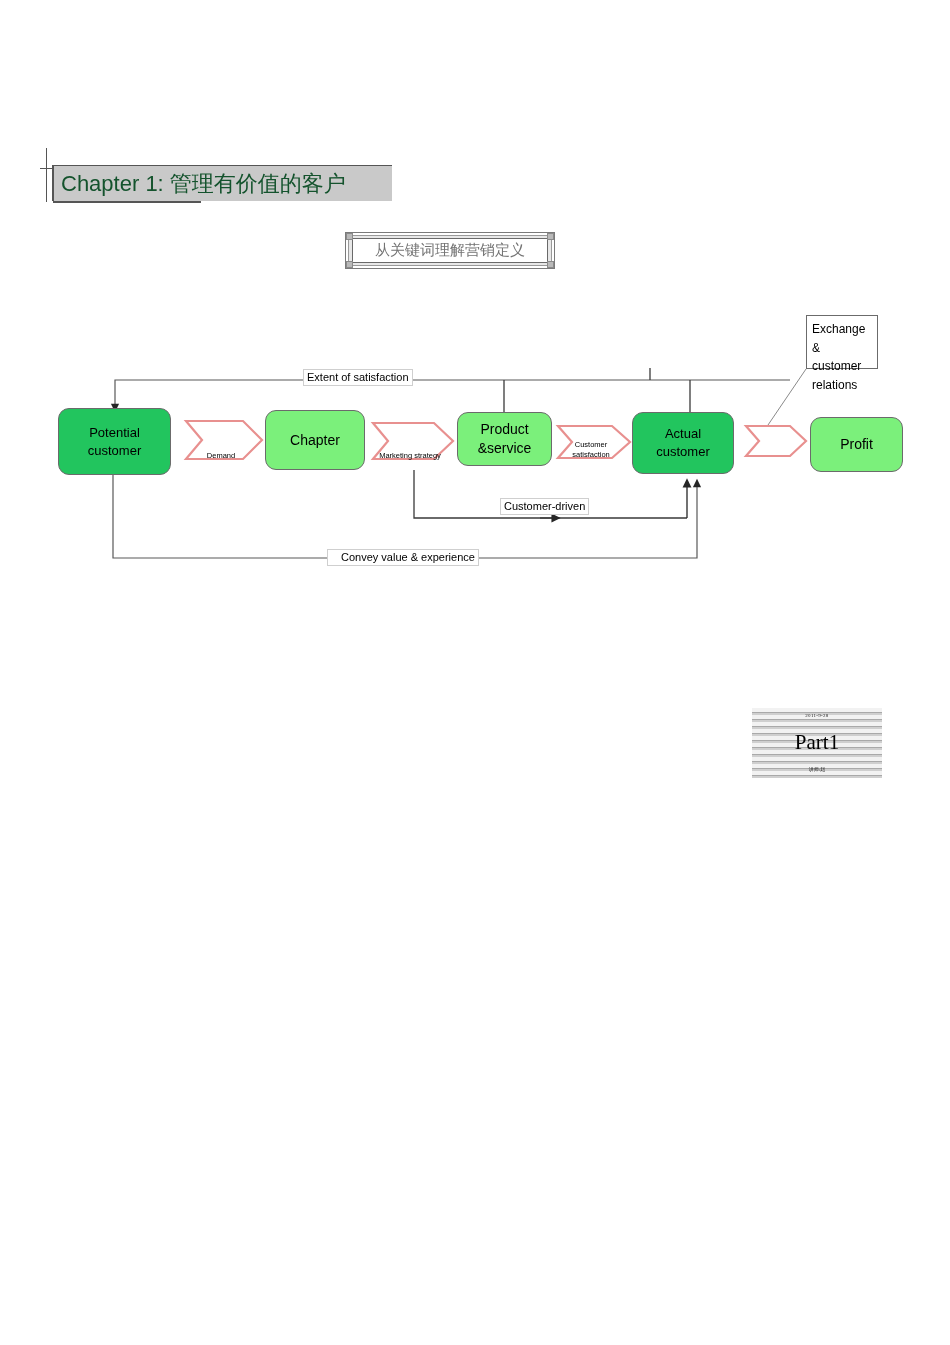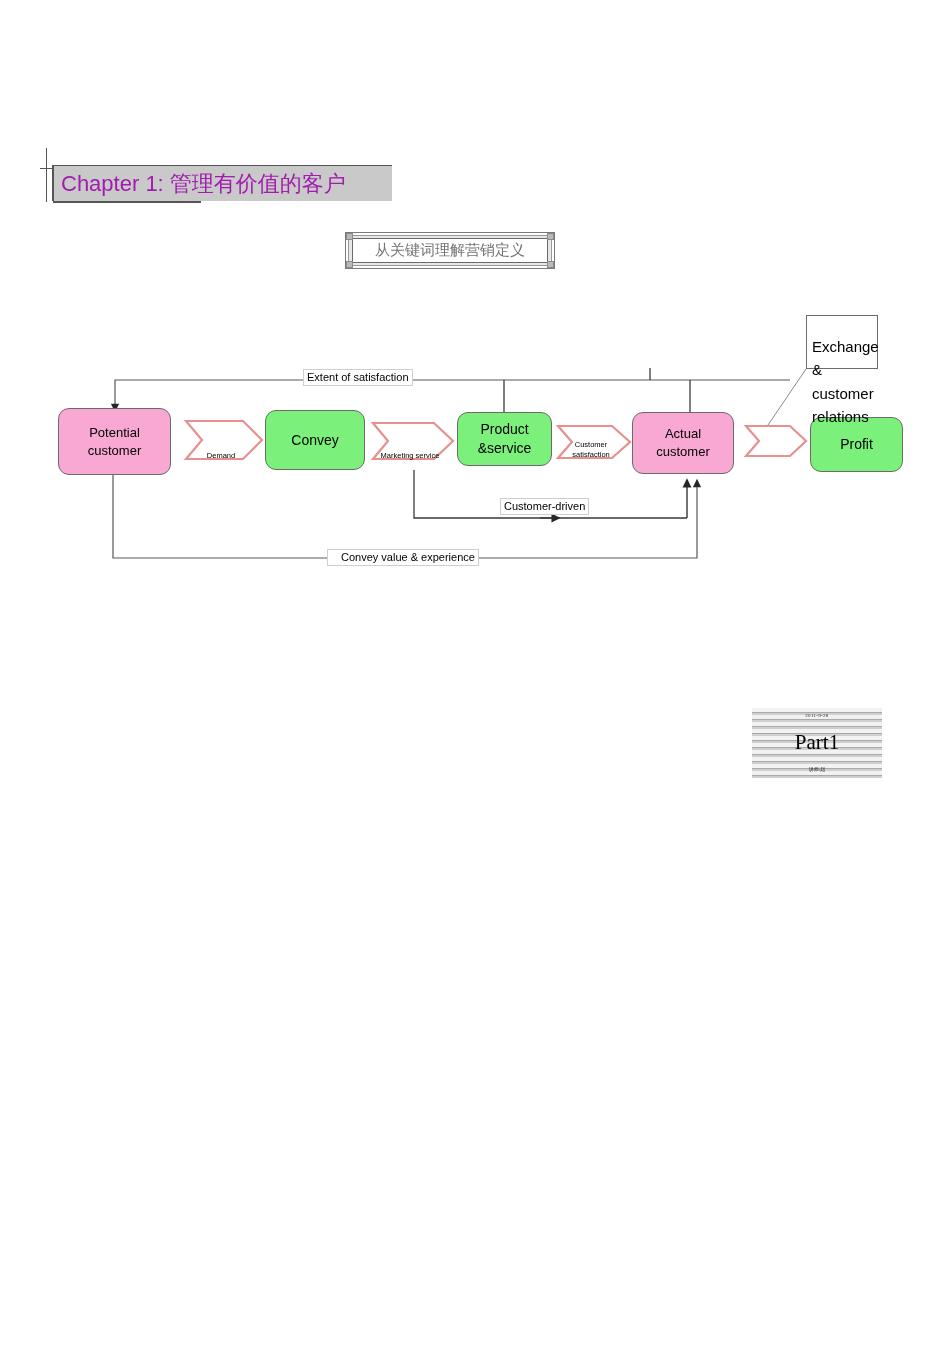--- a/index.html
+++ b/index.html
@@ -24,21 +24,21 @@
     height: 36px;
     background: #c9c9c9;
     border-top: 1px solid #555555;
     border-left: 2px solid #555555;
     box-sizing: border-box;
     display: flex;
     align-items: center;
   }
   #chapter-heading .htext {
     font-size: 22px;
-    color: #a21caf;
+    color: #14532d;
     padding-left: 7px;
     letter-spacing: 0px;
     white-space: nowrap;
   }
   #chapter-underline {
     position: absolute;
     left: 53px;
     top: 201px;
     width: 148px;
     height: 2px;
@@ -133,21 +133,21 @@
     border-radius: 11px;
     display: flex;
     align-items: center;
     justify-content: center;
     text-align: center;
     font-size: 13px;
     line-height: 1.35;
     color: #000;
     z-index: 4;
   }
-  .node.yellow { background: #f9a8d4; }
+  .node.yellow { background: #22c55e; }
   .node.green  { background: #7bf07b; }
   .node .nlabel { display: block; }
 
   #node-potential { left: 58px;  top: 118px; width: 113px; height: 67px; }
   #node-company   { left: 265px; top: 120px; width: 100px; height: 60px; font-size: 14px; }
   #node-product   { left: 457px; top: 122px; width: 95px;  height: 54px; font-size: 14px; align-items: center; }
   #node-actual    { left: 632px; top: 122px; width: 102px; height: 62px; }
   #node-profit    { left: 810px; top: 127px; width: 93px;  height: 55px; font-size: 14px; }
 
   
@@ -193,22 +193,22 @@
   
   #callout-exchange {
     position: absolute;
     left: 806px;
     top: 25px;
     width: 72px;
     height: 54px;
     background: #ffffff;
     border: 1px solid #6b6b6b;
     box-sizing: border-box;
-    padding: 19px 5px;
-    font-size: 15px;
+    padding: 4px 5px;
+    font-size: 12px;
     line-height: 1.55;
     color: #000;
     z-index: 6;
   }
 
   
   #part-badge {
     position: absolute;
     left: 752px;
     top: 708px;
@@ -297,21 +297,21 @@
 
     <path d="M113,185 L113,268 L697,268 L697,193" fill="none" stroke="#595959" stroke-width="1.2" marker-end="url(#ar)"></path>
 
     <path d="M806,79 L768,135" fill="none" stroke="#8a8a8a" stroke-width="1"></path>
   </svg>
 
   <div class="node yellow" id="node-potential">
     <span class="nlabel">Potential<br>customer</span>
   </div>
   <div class="node green" id="node-company">
-    <span class="nlabel">Convey</span>
+    <span class="nlabel">Chapter</span>
   </div>
   <div class="node green" id="node-product">
     <span class="nlabel">Product<br>&amp;service</span>
   </div>
   <div class="node yellow" id="node-actual">
     <span class="nlabel">Actual<br>customer</span>
   </div>
   <div class="node green" id="node-profit">
     <span class="nlabel">Profit</span>
   </div>
@@ -320,21 +320,21 @@
     <svg width="78" height="40" viewBox="0 0 78 40" preserveAspectRatio="none">
       <path d="M1,1 L58,1 L77,20 L58,39 L1,39 L17,20 z" fill="#ffffff" stroke="#e8908f" stroke-width="2.2"></path>
     </svg>
     <span class="clabel">Demand</span>
   </div>
 
   <div class="chev" id="chev-marketing">
     <svg width="82" height="38" viewBox="0 0 82 38" preserveAspectRatio="none">
       <path d="M1,1 L62,1 L81,19 L62,37 L1,37 L16,19 z" fill="#ffffff" stroke="#e8908f" stroke-width="2.2"></path>
     </svg>
-    <span class="clabel">Marketing service</span>
+    <span class="clabel">Marketing strategy</span>
   </div>
 
   <div class="chev" id="chev-satisf">
     <svg width="74" height="34" viewBox="0 0 74 34" preserveAspectRatio="none">
       <path d="M1,1 L55,1 L73,17 L55,33 L1,33 L15,17 z" fill="#ffffff" stroke="#e8908f" stroke-width="2.2"></path>
     </svg>
     <span class="clabel">Customer<br>satisfaction</span>
   </div>
 
   <div class="chev" id="chev-exchange">

